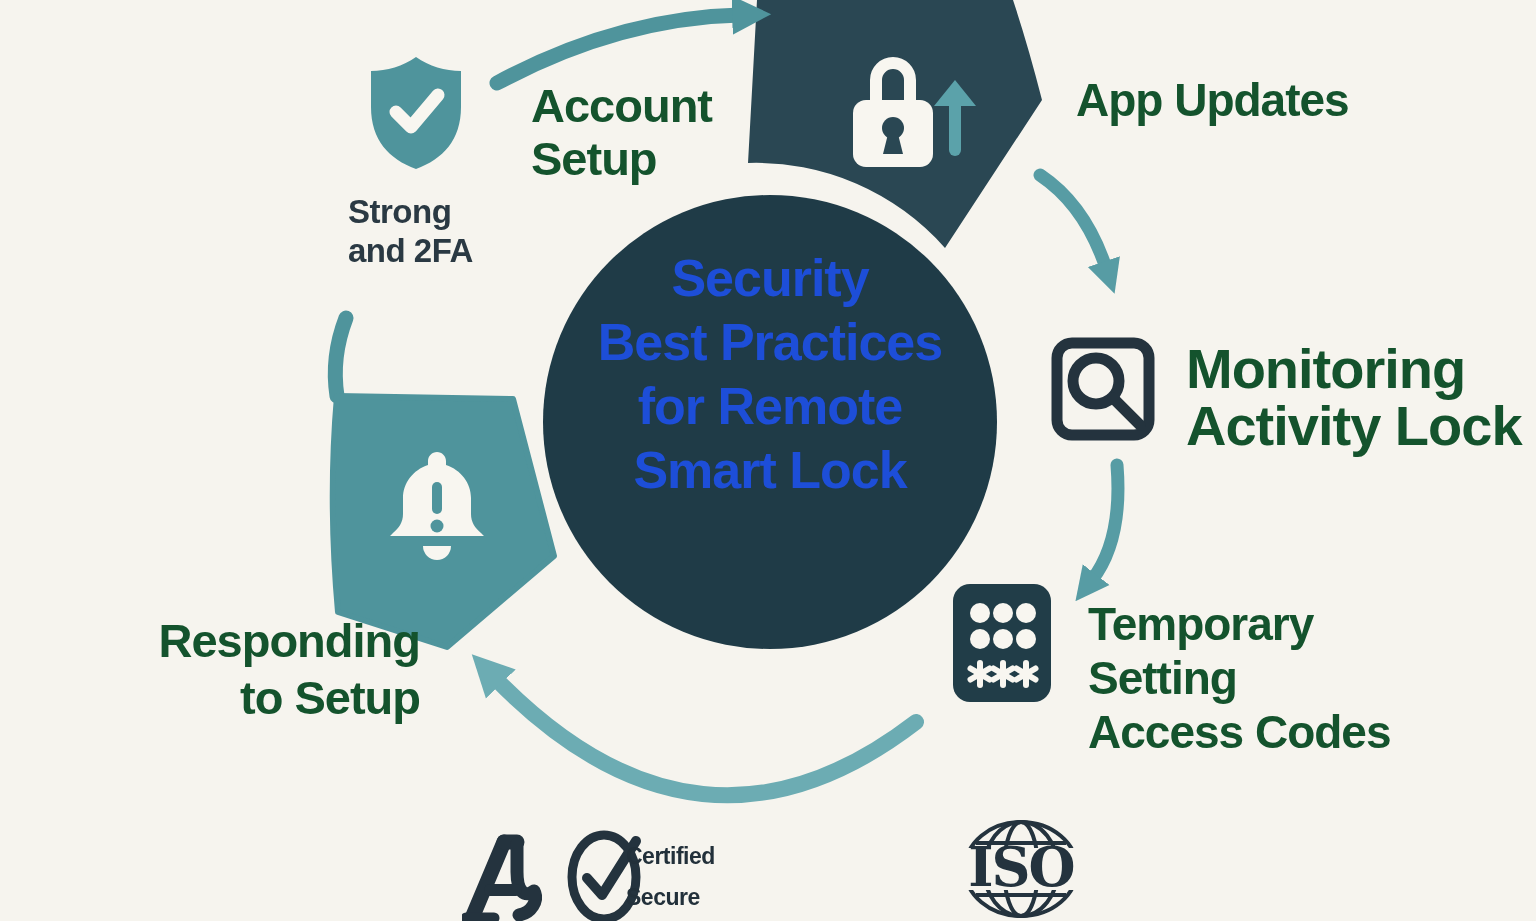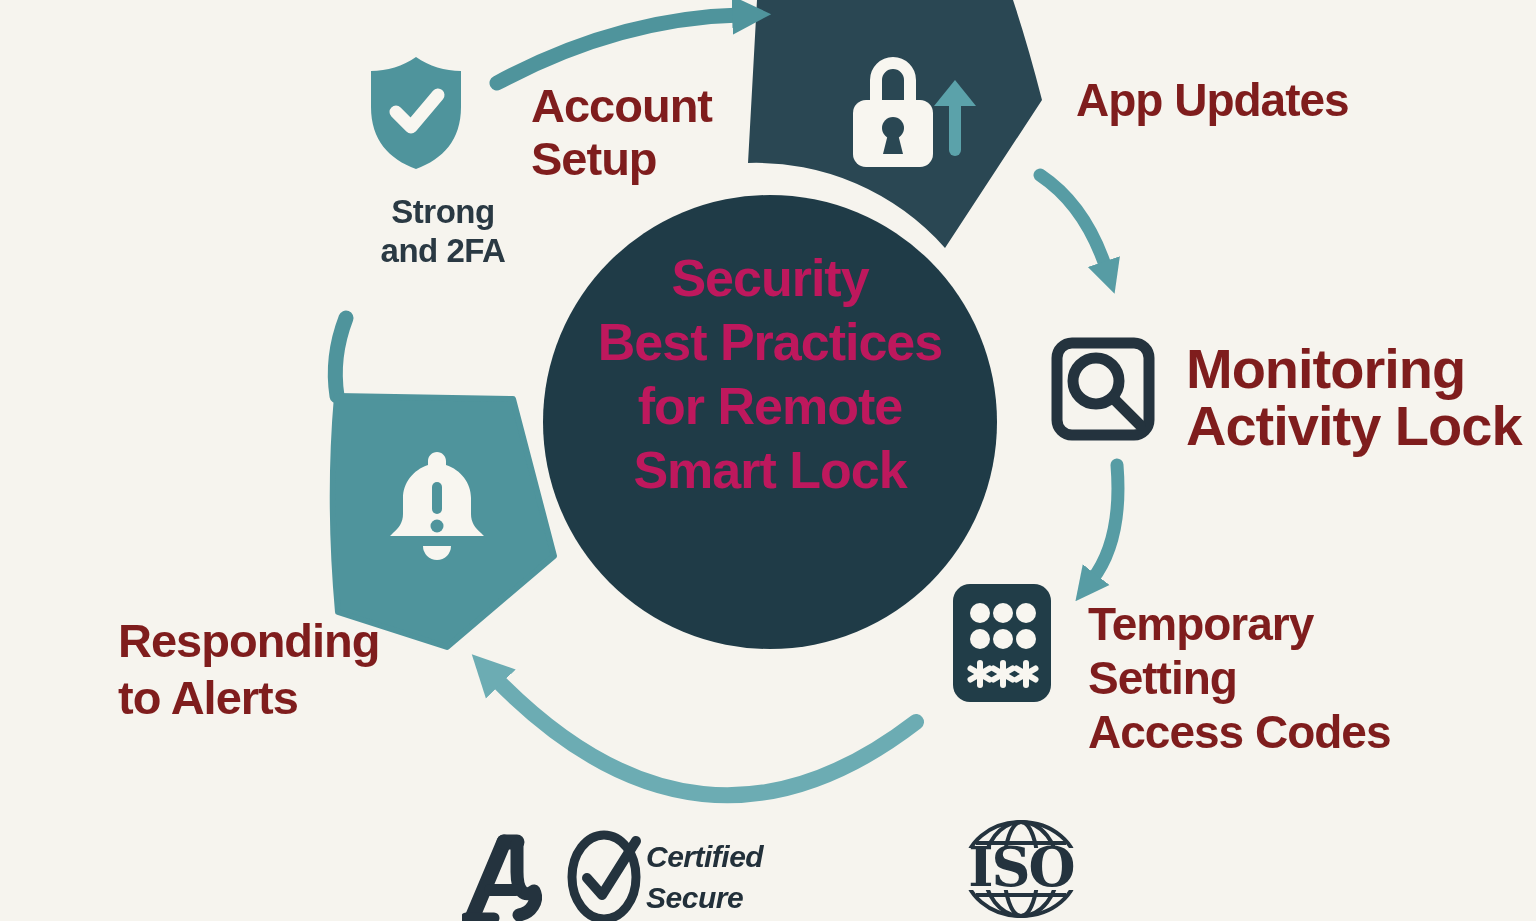--- a/index.html
+++ b/index.html
@@ -5,39 +5,39 @@
   html,body{margin:0;padding:0;}
   #canvas{
     position:relative; width:1536px; height:921px;
     background:#F6F4EE; overflow:hidden;
     font-family:"Liberation Sans","DejaVu Sans",sans-serif;
     color:#22303A;
   }
   #bg{position:absolute; left:0; top:0; width:1536px; height:921px;}
   .abs{position:absolute;}
   .label{
-    font-weight:bold; letter-spacing:-1px; color:#7f1d1d; white-space:nowrap;
+    font-weight:bold; letter-spacing:-1px; color:#14532d; white-space:nowrap;
   }
   .label .ln{display:block;}
   .note{
-    font-weight:bold; letter-spacing:-0.5px; color:#2A3943; text-align:center;
+    font-weight:bold; letter-spacing:-0.5px; color:#2A3943; 
   }
   .note .ln{display:block;}
   #center-title{
     left:543px; top:246px; width:454px; text-align:center;
-    color:#be185d; font-weight:bold; font-size:52px; line-height:64px;
+    color:#1d4ed8; font-weight:bold; font-size:52px; line-height:64px;
     letter-spacing:-1px; z-index:3;
   }
   #label-account{left:531px; top:79px; font-size:47px; line-height:53px;}
   #note-account{left:348px; top:192px; width:190px; font-size:33px; line-height:39px;}
   #label-updates{left:1076px; top:72px; font-size:46px; line-height:56px;}
   #label-monitoring{left:1186px; top:340px; font-size:56px; line-height:57px;}
   #label-codes{left:1088px; top:597px; font-size:46px; line-height:54px;}
-  #label-alerts{left:118px; top:612px; width:302px; font-size:47px; line-height:57px;}
-  #certified-text{left:646px; top:836px; font-size:30px; line-height:41px; font-weight:bold; letter-spacing:-0.5px;font-style:italic;}
+  #label-alerts{left:118px; top:612px; width:302px; text-align:right; font-size:47px; line-height:57px;}
+  #certified-text{left:626px; top:836px; font-size:23px; line-height:41px; font-weight:bold; letter-spacing:-0.5px;}
   .icon{display:block;}
 </style>
 </head>
 <body>
 
 <div id="canvas">
 
   <svg id="bg" viewBox="0 0 1536 921">
     <defs>
       <marker id="ah-a" viewBox="0 0 10 10" refX="2" refY="5" markerWidth="2.6" markerHeight="3.2" orient="auto">
@@ -145,21 +145,21 @@
   </div>
 
   <svg class="abs icon" style="left:386px; top:446px; z-index:2;" width="102" height="124" viewBox="0 0 102 124">
     <path d="M51 6 c5 0 9 4 9 9 v4 c15 5 25 18 25 33 v16 c0 8 4 14 10 19 l3 3 H4 l3 -3 c6 -5 10 -11 10 -19 v-16 c0 -15 10 -28 25 -33 v-4 c0 -5 4 -9 9 -9 z" fill="#F8F6F0"></path>
     <rect x="46" y="36" width="10" height="32" rx="5" fill="#4F949C"></rect>
     <circle cx="51" cy="80" r="6.5" fill="#4F949C"></circle>
     <path d="M37 100 a14 14 0 0 0 28 0 z" fill="#F8F6F0"></path>
   </svg>
   <div class="abs label" id="label-alerts">
     <span class="ln">Responding</span>
-    <span class="ln">to Alerts</span>
+    <span class="ln">to Setup</span>
   </div>
 
   <svg class="abs icon" style="left:462px; top:832px;" width="80" height="92" viewBox="0 0 80 92">
     <g stroke="#24333E" fill="none" stroke-linecap="round" stroke-linejoin="round">
       <path d="M10 86 L42 10" stroke-width="15"></path>
       <path d="M42 10 H55" stroke-width="15"></path>
       <path d="M55 12 V40 C55 60 63 66 72 59 C77 69 69 81 57 83" stroke-width="13"></path>
       <path d="M28 58 H54" stroke-width="12"></path>
       <path d="M4 86 H32" stroke-width="11"></path>
     </g>

